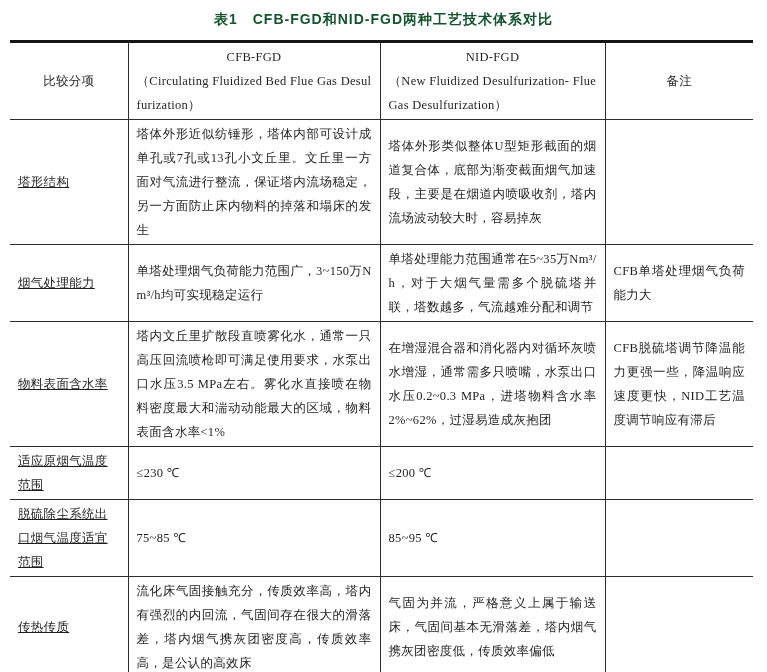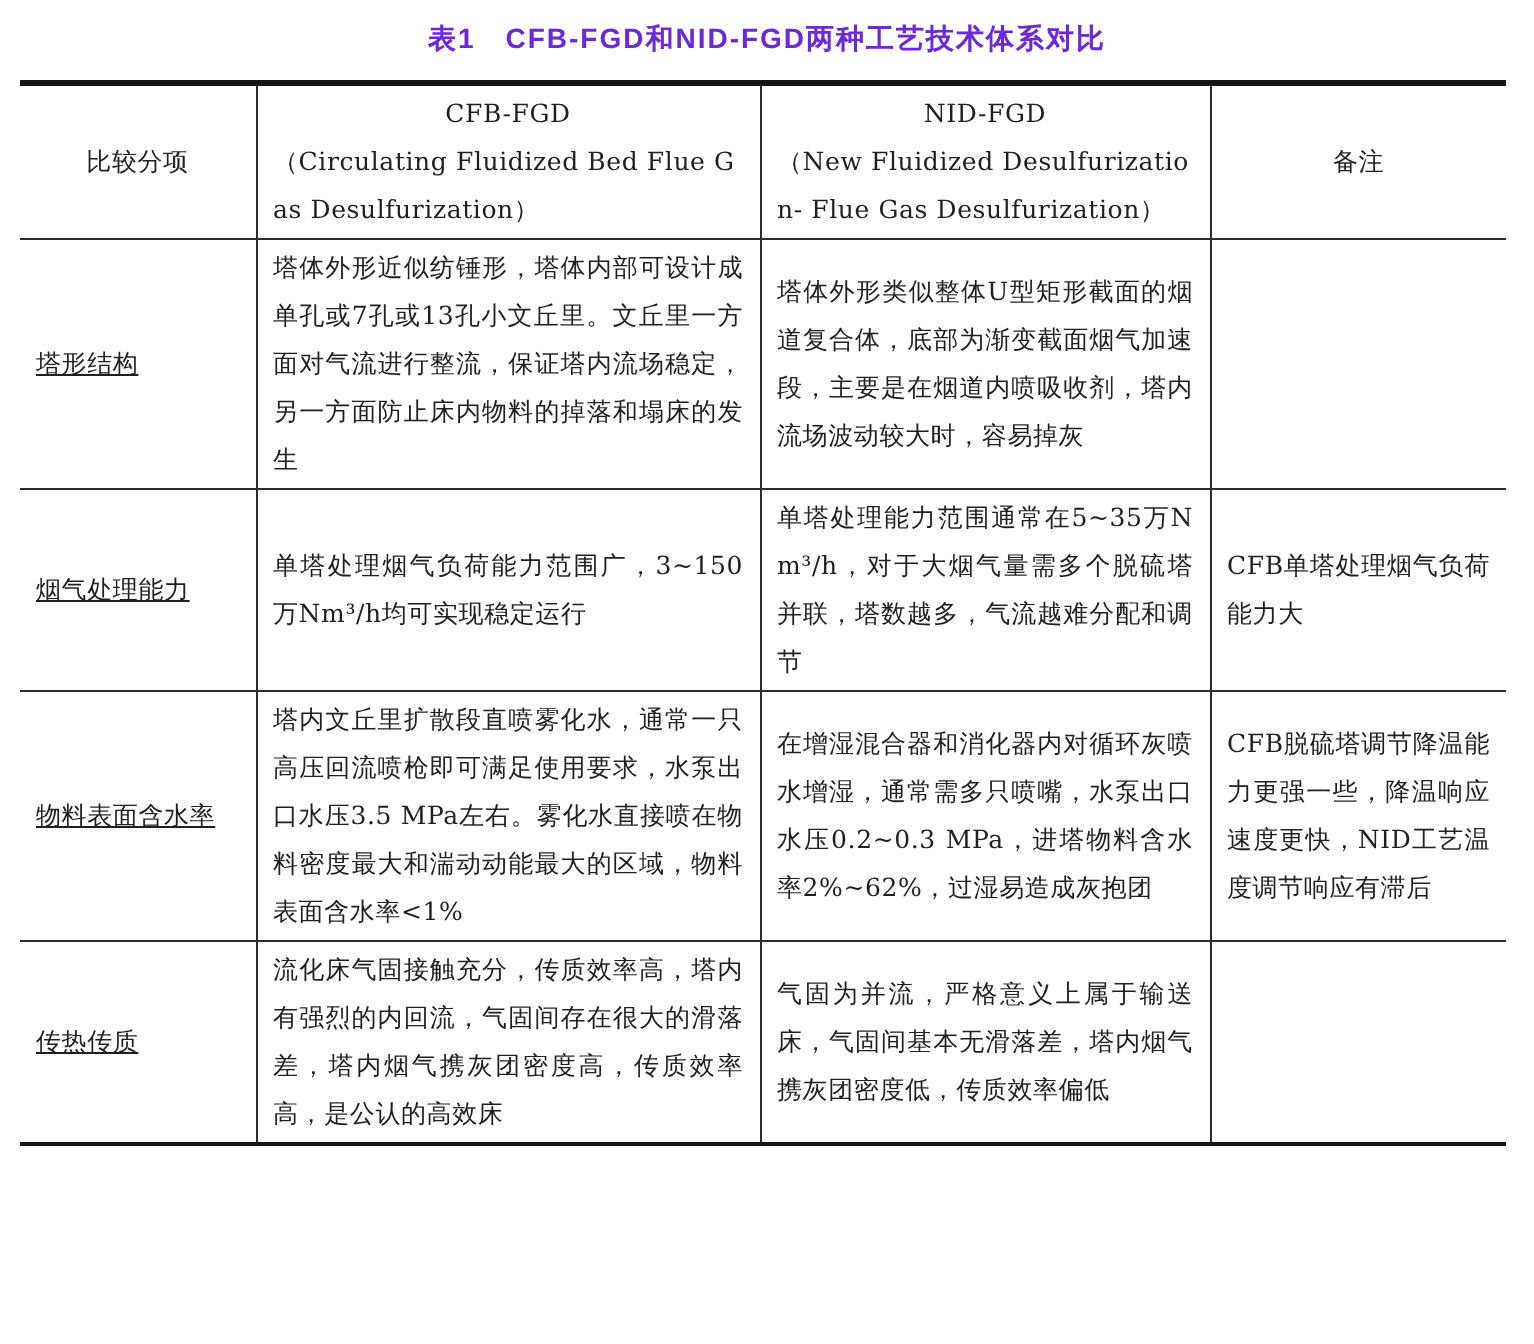--- a/index.html
+++ b/index.html
@@ -18,21 +18,21 @@
   .page-title {
     position: absolute;
     top: 11px;
     left: 0;
     width: 767px;
     text-align: center;
     font-family: "Liberation Sans", "DejaVu Sans", sans-serif;
     font-weight: bold;
     font-size: 14px;
     letter-spacing: 1px;
-    color: #6d28d9;
+    color: #14532d;
   }
   table.cmp {
     position: absolute;
     left: 10px;
     top: 40px;
     width: 743px;
     border-collapse: collapse;
     table-layout: fixed;
     border-top: 3px solid #161616;
     border-bottom: 2px solid #161616;
@@ -40,21 +40,21 @@
   table.cmp td {
     border-top: 1px solid #2c2c2c;
     font-size: 12.5px;
     line-height: 24px;
     vertical-align: middle;
     padding: 2px 8px;
     letter-spacing: 0.3px;
     word-break: break-all;
   }
   table.cmp tr:first-child td { border-top: none; }
-  table.cmp td + td { border-left: 1px solid #2c2c2c; }
+  table.cmp td + td { border-left: 1px solid #2c2c2c; font-family: Liberation Serif, serif; }
   td.rowlabel {
     padding-left: 7px;
     padding-right: 4px;
     letter-spacing: 0.5px;
     text-decoration: underline;
   }
   td.body-cell {
     text-align: justify;
     text-align-last: left;
   }
@@ -103,20 +103,32 @@
     <td class="body-cell">单塔处理烟气负荷能力范围广，3~150万Nm³/h均可实现稳定运行</td>
     <td class="body-cell">单塔处理能力范围通常在5~35万Nm³/h，对于大烟气量需多个脱硫塔并联，塔数越多，气流越难分配和调节</td>
     <td class="body-cell">CFB单塔处理烟气负荷能力大</td>
   </tr>
   <tr style="height:118px">
     <td class="rowlabel">物料表面含水率</td>
     <td class="body-cell">塔内文丘里扩散段直喷雾化水，通常一只高压回流喷枪即可满足使用要求，水泵出口水压3.5 MPa左右。雾化水直接喷在物料密度最大和湍动动能最大的区域，物料表面含水率&lt;1%</td>
     <td class="body-cell">在增湿混合器和消化器内对循环灰喷水增湿，通常需多只喷嘴，水泵出口水压0.2~0.3 MPa，进塔物料含水率2%~62%，过湿易造成灰抱团</td>
     <td class="body-cell">CFB脱硫塔调节降温能力更强一些，降温响应速度更快，NID工艺温度调节响应有滞后</td>
   </tr>
+  <tr style="height:32px">
+    <td class="rowlabel">适应原烟气温度范围</td>
+    <td class="short-cell">≤230 ℃</td>
+    <td class="short-cell">≤200 ℃</td>
+    <td class="short-cell"></td>
+  </tr>
+  <tr style="height:50px">
+    <td class="rowlabel">脱硫除尘系统出口烟气温度适宜范围</td>
+    <td class="short-cell">75~85 ℃</td>
+    <td class="short-cell">85~95 ℃</td>
+    <td class="short-cell"></td>
+  </tr>
   <tr style="height:97px">
     <td class="rowlabel">传热传质</td>
     <td class="body-cell">流化床气固接触充分，传质效率高，塔内有强烈的内回流，气固间存在很大的滑落差，塔内烟气携灰团密度高，传质效率高，是公认的高效床</td>
     <td class="body-cell">气固为并流，严格意义上属于输送床，气固间基本无滑落差，塔内烟气携灰团密度低，传质效率偏低</td>
     <td class="body-cell"></td>
   </tr>
 
 </tbody>
   </table>
 

